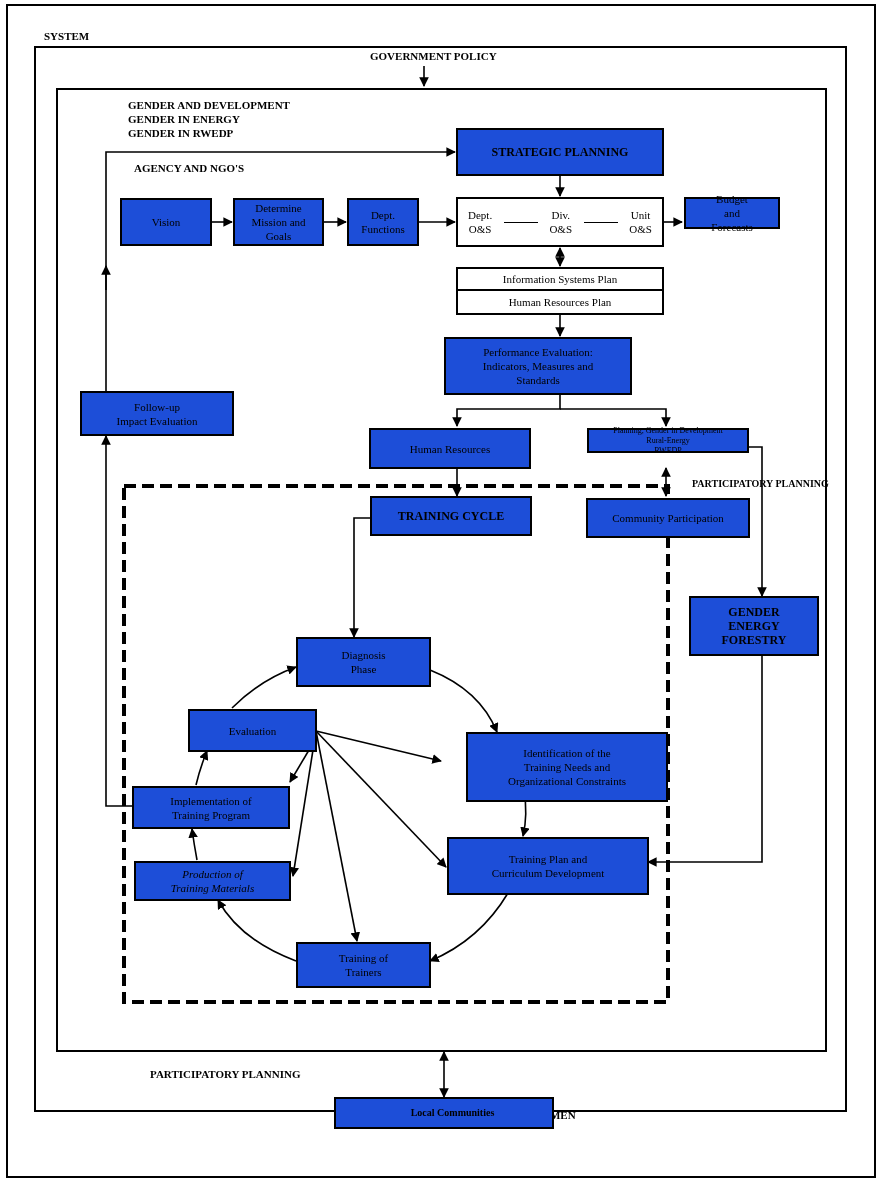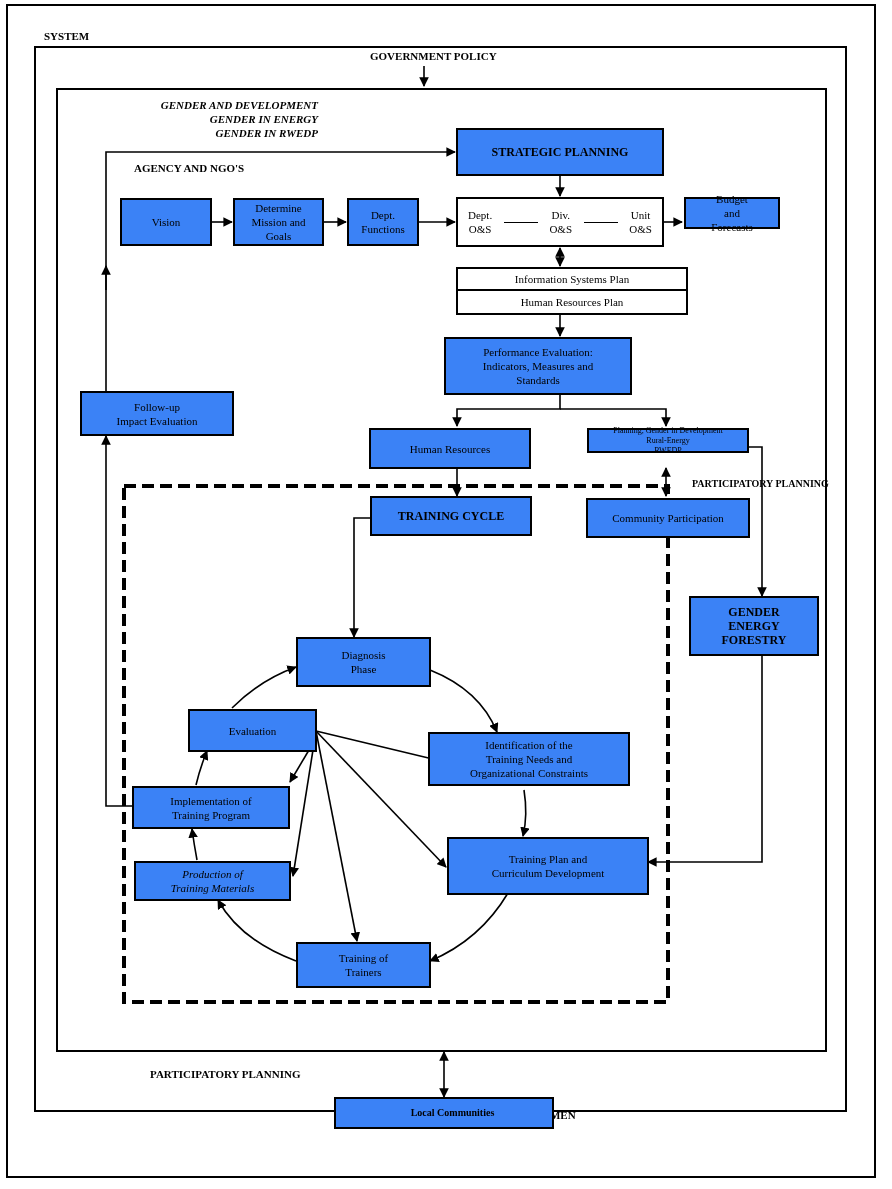--- a/index.html
+++ b/index.html
@@ -1,25 +1,25 @@
 <!DOCTYPE html>
 <html><head>
 <meta charset="utf-8">
 <style>
   html, body { margin: 0; padding: 0; background: #ffffff; }
   body { width: 892px; height: 1189px; position: relative; overflow: hidden;
          font-family: "Liberation Serif", "DejaVu Serif", serif; color: #000; }
   .frame { position: absolute; border: 2px solid #000; box-sizing: border-box; }
-  .box { position: absolute; border: 2px solid #000; box-sizing: border-box; background: #3b82f6;
+  .box { position: absolute; border: 2px solid #000; box-sizing: border-box; background: #1d4ed8;
          display: flex; align-items: center; justify-content: center; text-align: center;
          font-size: 11px; line-height: 14px; white-space: pre-line; }
   .box.bold { font-weight: bold; font-size: 12px; }
   .box.tiny { font-size: 8px; line-height: 10px; }
   .lbl { position: absolute; font-weight: bold; font-size: 11px; white-space: pre; }
-  .lbl.center { text-align: right; font-style: italic; }
+  .lbl.center { text-align: left; }
   svg#wires { position: absolute; left: 0; top: 0; width: 892px; height: 1189px; pointer-events: none; }
   .split-box { position: absolute; border: 2px solid #000; box-sizing: border-box; background: #fff; }
   .split-box > div { height: 50%; display: flex; align-items: center; justify-content: center;
                      font-size: 11px; box-sizing: border-box; }
   .split-box > div:first-child { border-bottom: 2px solid #000; }
   .ons { position: absolute; border: 2px solid #000; box-sizing: border-box; background: #fff;
          display: flex; align-items: center; justify-content: space-between; padding: 0 10px;
          font-size: 11px; line-height: 14px; }
   .ons span { text-align: center; white-space: pre-line; }
   .ons .dash { flex: 0 0 34px; height: 0; border-top: 1.5px solid #000; }
@@ -113,21 +113,21 @@
 O&amp;S</span>
   <span class="dash"></span>
   <span>Unit
 O&amp;S</span>
 </div>
 
 <div class="box" style="left:684px; top:197px; width:96px; height:32px;">Budget
 and
 Forecasts</div>
 
-<div class="split-box" style="left:456px; top:267px; width:232px; height:48px;">
+<div class="split-box" style="left:456px; top:267px; width:208px; height:48px;">
   <div>Information Systems Plan</div>
   <div>Human Resources Plan</div>
 </div>
 
 <div class="box" style="left:444px; top:337px; width:188px; height:58px;">Performance Evaluation:
 Indicators, Measures and
 Standards</div>
 <div class="box" style="left:80px; top:391px; width:154px; height:45px;">Follow-up
 Impact Evaluation</div>
 <div class="box" style="left:369px; top:428px; width:162px; height:41px;">Human Resources</div>
@@ -138,21 +138,21 @@
 <div class="lbl" style="left:692px; top:478px; font-size:10px;">PARTICIPATORY PLANNING</div>
 <div class="box" style="left:586px; top:498px; width:164px; height:40px;">Community Participation</div>
 <div class="box bold" style="left:689px; top:596px; width:130px; height:60px;">GENDER
 ENERGY
 FORESTRY</div>
 
 <div class="box bold" style="left:370px; top:496px; width:162px; height:40px;">TRAINING CYCLE</div>
 <div class="box" style="left:296px; top:637px; width:135px; height:50px;">Diagnosis
 Phase</div>
 <div class="box" style="left:188px; top:709px; width:129px; height:43px;">Evaluation</div>
-<div class="box" style="left:428px; top:732px; width:202px; height:54px;">Identification of the
+<div class="box" style="left:466px; top:732px; width:202px; height:70px;">Identification of the
 Training Needs and
 Organizational Constraints</div>
 <div class="box" style="left:132px; top:786px; width:158px; height:43px;">Implementation of
 Training Program</div>
 <div class="box" style="left:447px; top:837px; width:202px; height:58px;">Training Plan and
 Curriculum Development</div>
 <div class="box" style="left:134px; top:861px; width:157px; height:40px;font-style:italic;">Production of
 Training Materials</div>
 <div class="box" style="left:296px; top:942px; width:135px; height:46px;">Training of
 Trainers</div>

